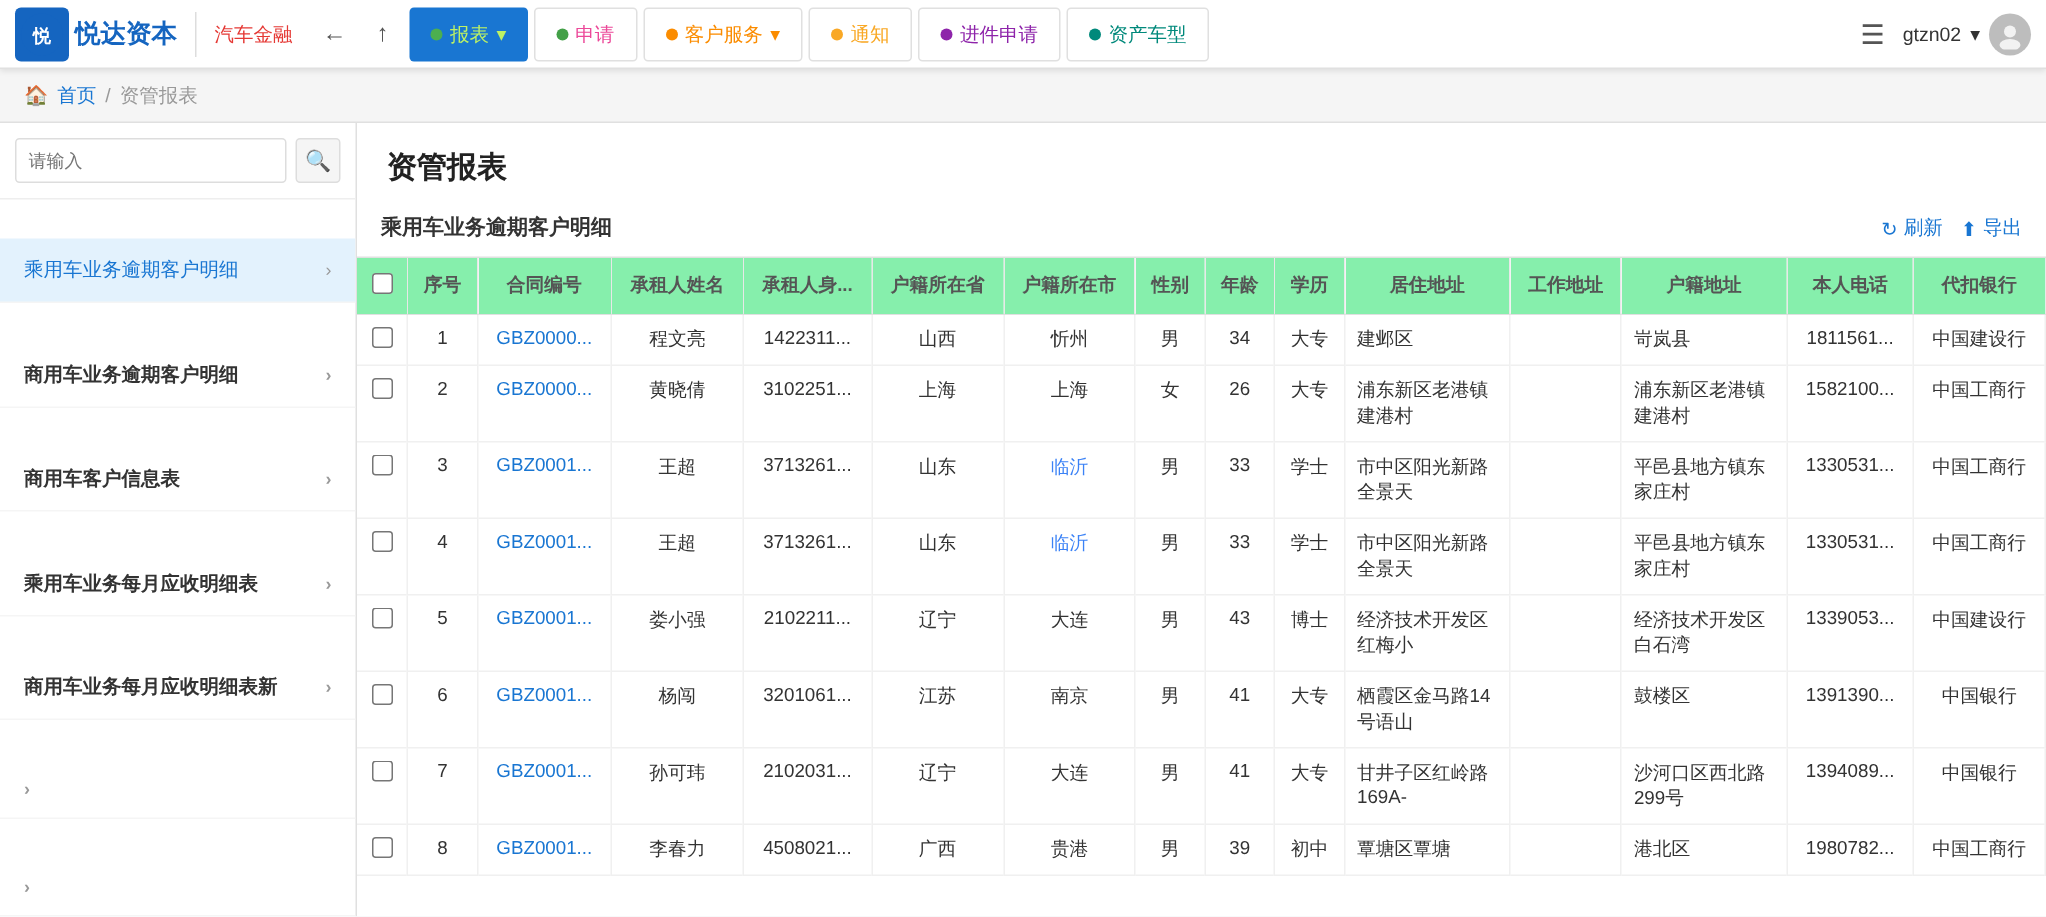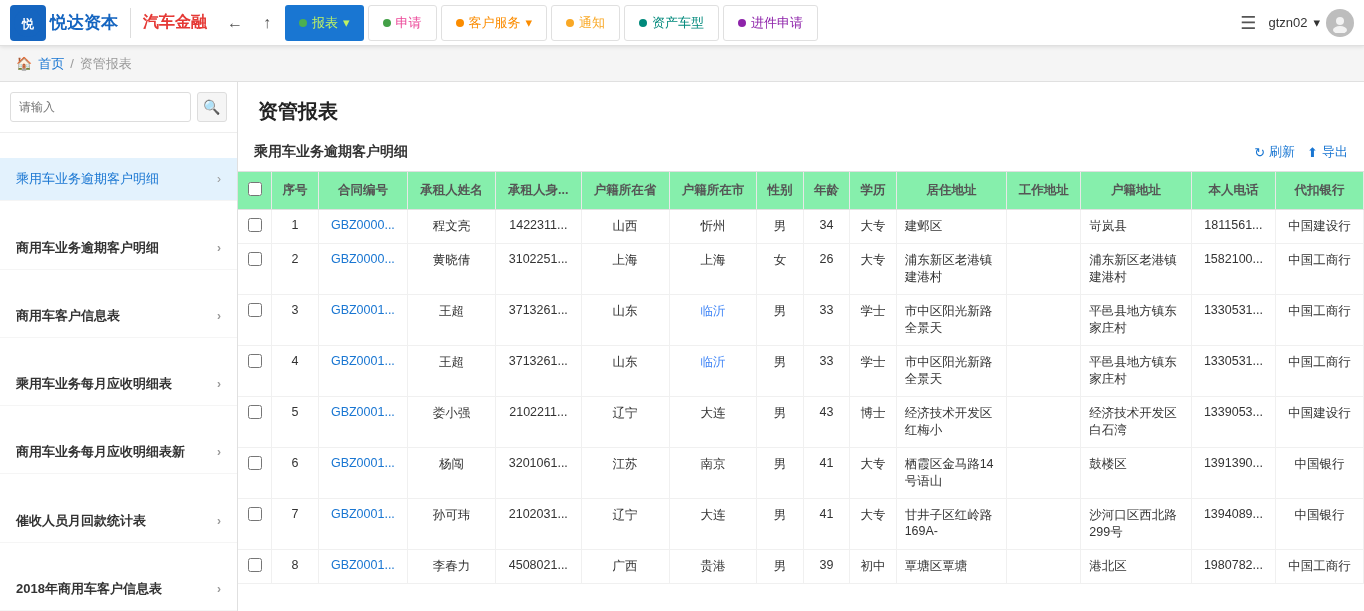--- a/index.html
+++ b/index.html
@@ -30,21 +30,21 @@
     }
     .logo-yueda .brand-icon {
       width: 36px; height: 36px;
       background: #1565c0;
       border-radius: 4px;
       display: flex; align-items: center; justify-content: center;
       color: #fff; font-weight: bold; font-size: 11px;
     }
     .logo-yueda .brand-text { font-size: 17px; font-weight: bold; color: #1565c0; }
     .logo-divider { width: 1px; height: 30px; background: #ddd; margin: 0 6px; }
-    .logo-car { font-size: 16px; color: #e53935; font-weight: bold; }
+    .logo-car { font-size: 13px; color: #e53935; font-weight: normal; }
     .nav-arrow {
       width: 28px; height: 28px;
       border: none; background: none; cursor: pointer;
       font-size: 16px; color: #555;
       display: flex; align-items: center; justify-content: center;
     }
     .nav-btn {
       height: 36px; padding: 0 14px;
       border: none; cursor: pointer; border-radius: 3px;
       font-size: 13px; font-weight: 500;
@@ -273,28 +273,28 @@
     <span class="btn-dot" style="background:#fb8c00;"></span>
     <span>客户服务</span>
     <span>▾</span>
   </button>
 
   <button class="nav-btn amber">
     <span class="btn-dot" style="background:#f9a825;"></span>
     <span>通知</span>
   </button>
 
+  <button class="nav-btn purple">
+    <span class="btn-dot" style="background:#8e24aa;"></span>
+    <span>进件申请</span>
+  </button>
+
   <button class="nav-btn teal">
     <span class="btn-dot" style="background:#00897b;"></span>
     <span>资产车型</span>
-  </button>
-
-  <button class="nav-btn purple">
-    <span class="btn-dot" style="background:#8e24aa;"></span>
-    <span>进件申请</span>
   </button>
 
   <div class="nav-spacer"></div>
 
   <button class="nav-menu-icon">☰</button>
 
   <div class="user-area">
     <span>gtzn02</span>
     <span>▾</span>
     <div class="user-avatar">
@@ -335,25 +335,23 @@
     </div>
     <div class="sidebar-item">
       <span class="item-label">乘用车业务每月应收明细表</span>
       <span class="chevron">›</span>
     </div>
     <div class="sidebar-item">
       <span class="item-label">商用车业务每月应收明细表新</span>
       <span class="chevron">›</span>
     </div>
     <div class="sidebar-item">
-      <span class="item-label">催收人员月回款统计表</span>
       <span class="chevron">›</span>
     </div>
     <div class="sidebar-item">
-      <span class="item-label">2018年商用车客户信息表</span>
       <span class="chevron">›</span>
     </div>
   </aside>
 
   <main class="content">
 
     <div class="page-title-section">
       <h1>资管报表</h1>
     </div>
 

